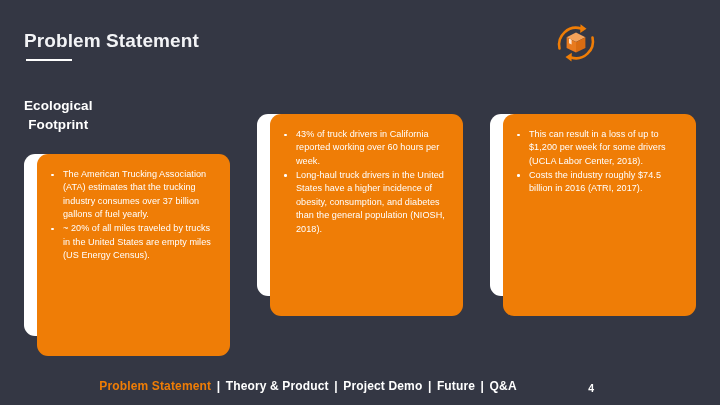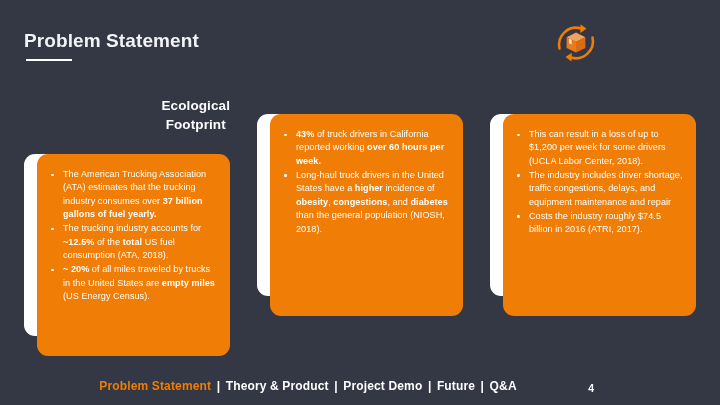--- a/index.html
+++ b/index.html
@@ -65,21 +65,21 @@
     display: flex;
     justify-content: space-between;
     padding: 0 24px;
   }
 
   .column {
     width: 206px;
     position: relative;
     display: flex;
     flex-direction: column;
-    align-items: flex-end;
+    align-items: flex-start;
   }
 
   .col-heading {
     font-size: 13.5px;
     font-weight: bold;
     color: #ffffff;
     text-align: center;
     line-height: 1.42;
     letter-spacing: 0.1px;
     min-height: 40px;
@@ -133,21 +133,21 @@
     content: "";
     position: absolute;
     left: 5px;
     top: 5.5px;
     width: 2.6px;
     height: 2.6px;
     border-radius: 50%;
     background: #ffffff;
   }
 
-  .bullets li b { font-weight: bold; }
+  .bullets li b { font-weight: normal; }
 
   
   .footer-nav {
     position: absolute;
     left: 0;
     right: 3px;
     bottom: 12px;
     text-align: center;
     font-size: 12px;
     color: #ffffff;
@@ -193,46 +193,44 @@
   <div class="columns">
 
     <div class="column">
       <div class="col-heading">Ecological
 Footprint</div>
       <div class="card-wrap">
         <div class="card-back"></div>
         <div class="card">
           <ul class="bullets">
             <li>The American Trucking Association (ATA) estimates that the trucking industry consumes over <b>37 billion gallons of fuel yearly.</b></li>
-            <li>The trucking industry accounts for <b>~12.5%</b> of the <b>total</b> US fuel consumption (ATA, 2018).</li>
             <li><b>~ 20%</b> of all miles traveled by trucks in the United States are <b>empty miles</b> (US Energy Census).</li>
           </ul>
         </div>
       </div>
     </div>
 
     <div class="column">
       <div class="card-wrap">
         <div class="card-back"></div>
         <div class="card">
           <ul class="bullets">
             <li><b>43%</b> of truck drivers in California reported working <b>over 60 hours per week.</b></li>
-            <li>Long-haul truck drivers in the United States have a <b>higher</b> incidence of <b>obesity</b>, <b>congestions</b>, and <b>diabetes</b> than the general population (NIOSH, 2018).</li>
+            <li>Long-haul truck drivers in the United States have a <b>higher</b> incidence of <b>obesity</b>, <b>consumption</b>, and <b>diabetes</b> than the general population (NIOSH, 2018).</li>
           </ul>
         </div>
       </div>
     </div>
 
     <div class="column">
       <div class="card-wrap">
         <div class="card-back"></div>
         <div class="card">
           <ul class="bullets">
             <li>This can result in a loss of up to $1,200 per week for some drivers (UCLA Labor Center, 2018).</li>
-            <li>The industry includes driver shortage, traffic congestions, delays, and equipment maintenance and repair</li>
             <li>Costs the industry roughly $74.5 billion in 2016 (ATRI, 2017).</li>
           </ul>
         </div>
       </div>
     </div>
 
   </div>
 
   <div class="footer-nav">
     <span class="nav-item active">Problem Statement</span>

